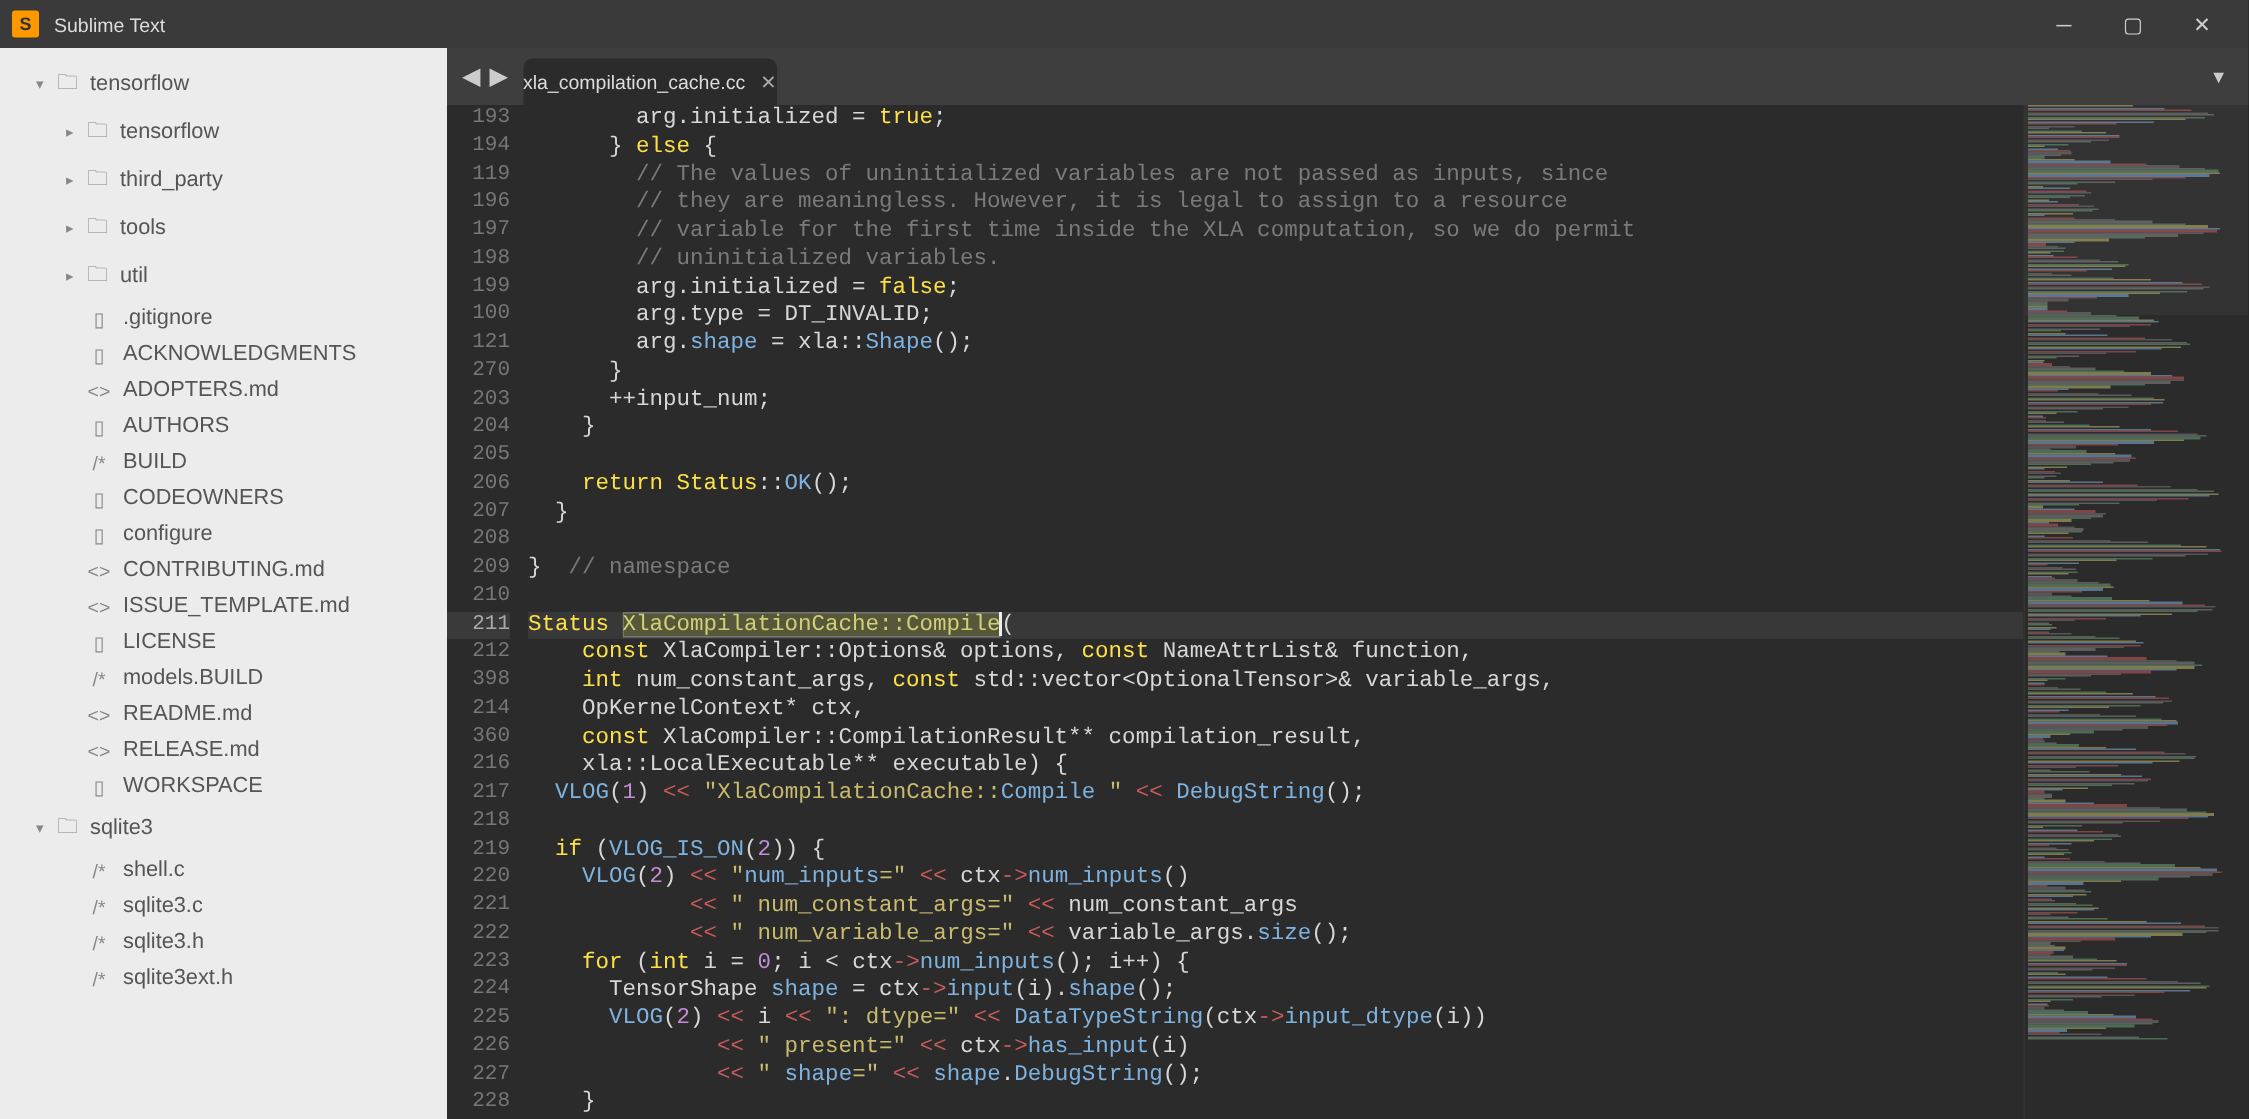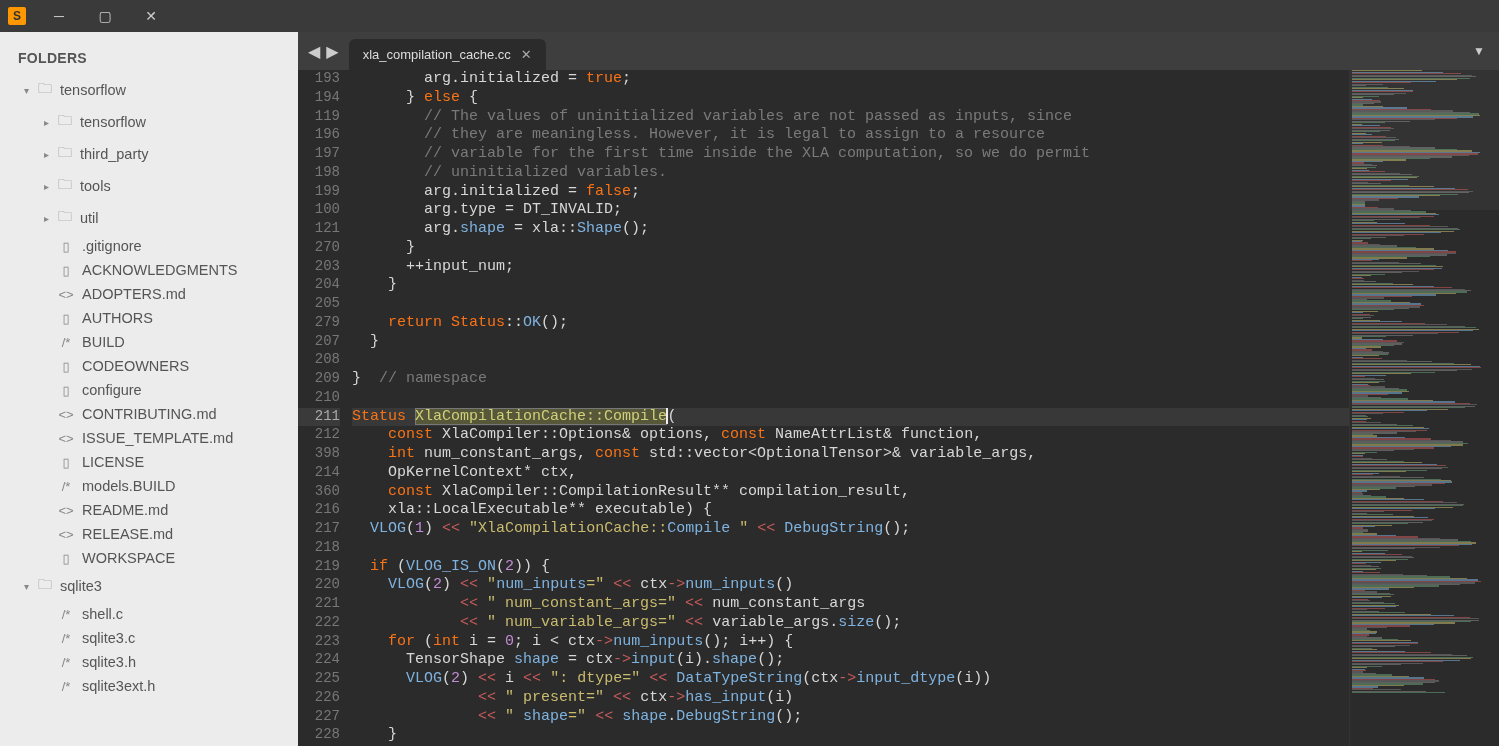--- a/index.html
+++ b/index.html
@@ -82,21 +82,21 @@
     align-items: center;
     padding: 0 10px;
     color: #ccc;
     gap: 6px;
     height: 100%;
   }
   .navarrows span { font-size: 16px; }
   .tab {
     background: #2b2b2b;
     color: #ddd;
-    padding: 8px 14px;
+    padding: 8px 0;
     font-size: 13px;
     display: flex;
     align-items: center;
     gap: 10px;
     border-top-left-radius: 6px;
     border-top-right-radius: 6px;
   }
   .tab-close { color: #aaa; font-size: 13px; }
   .tabbar-spacer { flex: 1; }
   .tabbar-menu { padding: 0 14px; color: #ccc; font-size: 12px; align-self: center; }
@@ -120,21 +120,21 @@
   .gutter .ln { height: 18.75px; }
   .gutter .ln.hl { background: #3a3a3a; color: #aaa; }
   .codearea {
     flex: 1;
     white-space: pre;
     color: #d7d7d7;
     overflow: hidden;
   }
   .codearea .line { height: 18.75px; }
   .codearea .line.hl { background: rgba(80,80,80,0.35); }
-  .tok-kw { color: #f97316; }
+  .tok-kw { color: #fde047; }
   .tok-const { color: #c28cd6; }
   .tok-comment { color: #7a7a7a; }
   .tok-str { color: #c9bb6e; }
   .tok-func { color: #7eb3e0; }
   .tok-op { color: #c95b5b; }
   .tok-ident-h { background: rgba(180,180,60,0.25); color: #d0d07a; box-shadow: 0 0 0 1px #777 inset; }
   .cursor { display:inline-block; width:1.5px; height:16px; background:#eee; vertical-align:middle; margin-left:-1px; animation: blink 1s steps(1) infinite; }
   @keyframes blink { 50% { opacity: 0; } }
   .minimap {
     width: 150px;
@@ -150,28 +150,28 @@
     height: 140px;
     background: rgba(255,255,255,0.04);
   }
   .mm-line { height: 1.2px; margin: 0.3px 2px; }
 </style>
 </head>
 <body>
 
 <div class="titlebar">
   <div class="logo">S</div>
+  <div class="title">Sublime Text</div>
   <div class="winbtn">─</div>
   <div class="winbtn">▢</div>
   <div class="winbtn">✕</div>
 </div>
 
 <div class="main">
   <div class="sidebar">
-    <div class="sidebar-header">FOLDERS</div>
     <div id="tree">
         <div class="tree-item tree-indent-1">
           <span class="disclosure">▾</span>
           <span class="icon-folder">🗀</span>
           <span>tensorflow</span>
         </div>
         <div class="tree-item tree-indent-2">
           <span class="disclosure">▸</span>
           <span class="icon-folder">🗀</span>
           <span>tensorflow</span>
@@ -311,21 +311,21 @@
           <div class="ln">196</div>
           <div class="ln">197</div>
           <div class="ln">198</div>
           <div class="ln">199</div>
           <div class="ln">100</div>
           <div class="ln">121</div>
           <div class="ln">270</div>
           <div class="ln">203</div>
           <div class="ln">204</div>
           <div class="ln">205</div>
-          <div class="ln">279</div>
+          <div class="ln">206</div>
           <div class="ln">207</div>
           <div class="ln">208</div>
           <div class="ln">209</div>
           <div class="ln">210</div>
           <div class="ln hl">211</div>
           <div class="ln">212</div>
           <div class="ln">398</div>
           <div class="ln">214</div>
           <div class="ln">360</div>
           <div class="ln">216</div>

